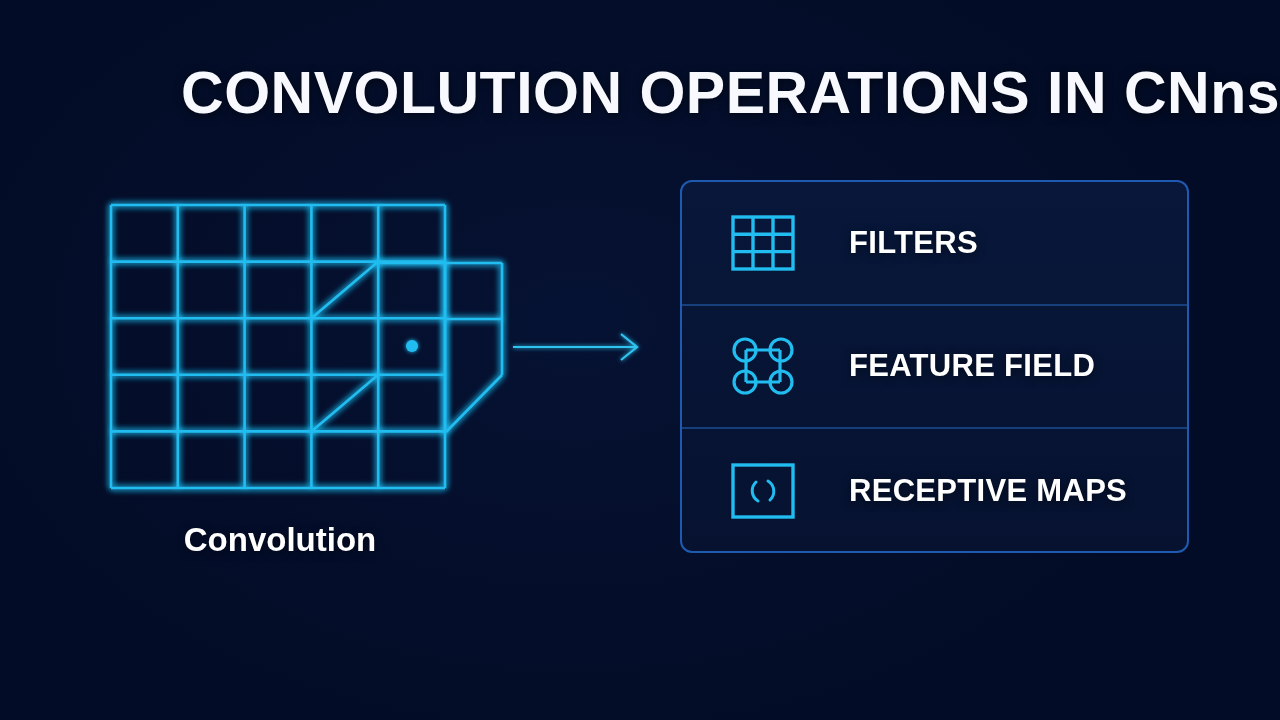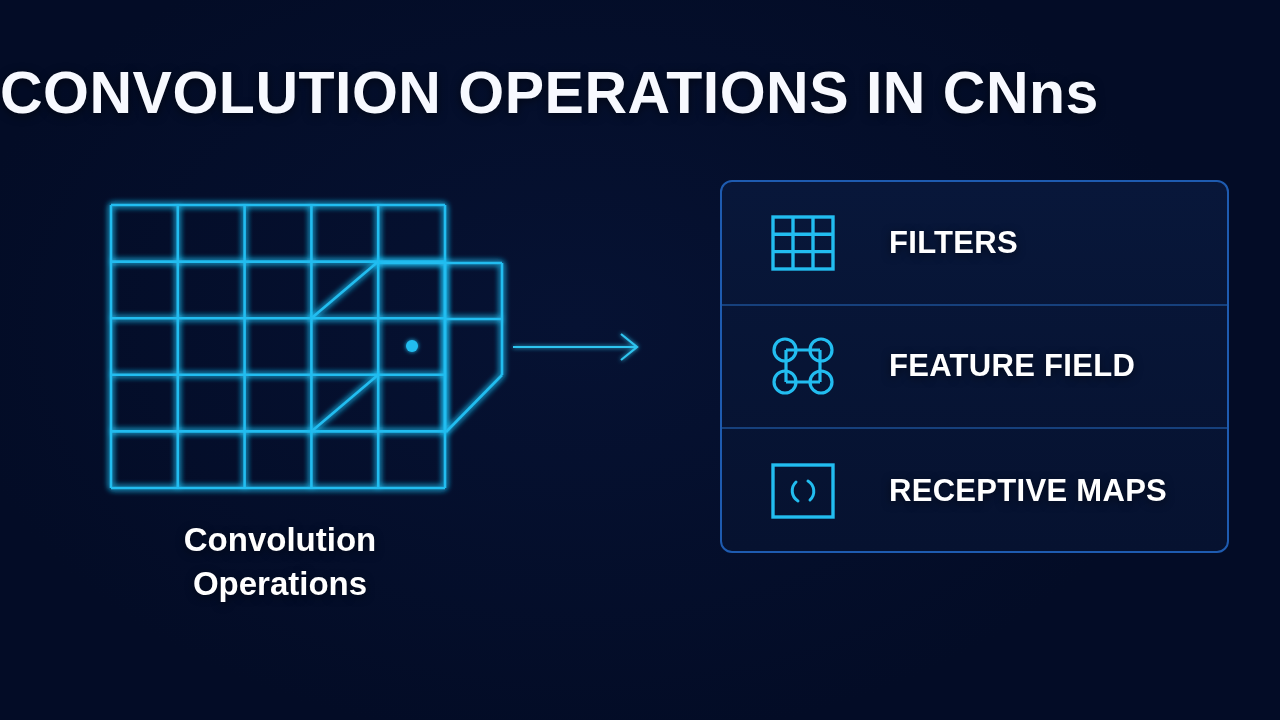--- a/index.html
+++ b/index.html
@@ -15,21 +15,21 @@
     overflow: hidden;
     font-family: "Liberation Sans", sans-serif;
   }
 
   
   #title {
     position: absolute;
     left: 0;
     top: 64px;
     width: 1280px;
-    text-align: left;
+    text-align: right;
     color: #f7f9ff;
     font-family: "Liberation Sans", sans-serif;
     font-size: 59px;
     font-weight: 700;
     letter-spacing: 0.5px;
     line-height: 1;
     text-shadow: 0 2px 10px rgba(0,0,0,0.55);
     white-space: nowrap;
   }
 
@@ -54,21 +54,21 @@
     font-size: 33px;
     font-weight: 700;
     line-height: 44px;
     text-shadow: 0 2px 8px rgba(0,0,0,0.5);
   }
   #caption .cl { display: block; text-align: center; }
 
   
   #panel {
     position: absolute;
-    left: 720px;
+    left: 680px;
     top: 180px;
     width: 509px;
     height: 373px;
     border: 2px solid #1e5bb0;
     border-radius: 12px;
     background: linear-gradient(180deg, #08173a 0%, #061230 100%);
     box-sizing: border-box;
     overflow: hidden;
   }
   .prow {
@@ -167,21 +167,20 @@
 
       <g filter="url(#glowsoft)" stroke="#2fc4ef" stroke-width="2.2" fill="none">
         <line x1="425" y1="167" x2="548" y2="167"></line>
         <polyline points="533,154 549,167 533,180"></polyline>
       </g>
     </svg>
   </div>
 
   <div id="caption">
     <span class="cl">Convolution</span>
-    <span class="cl">Operations</span>
   </div>
 
   <div id="panel">
 
     <div class="prow">
       <span class="picon">
         <svg width="66" height="58" viewBox="0 0 66 58" xmlns="http://www.w3.org/2000/svg">
           <g stroke="#22bdf0" stroke-width="3.4" fill="none">
             <rect x="3" y="3" width="60" height="52"></rect>
             <line x1="23" y1="3" x2="23" y2="55"></line>

